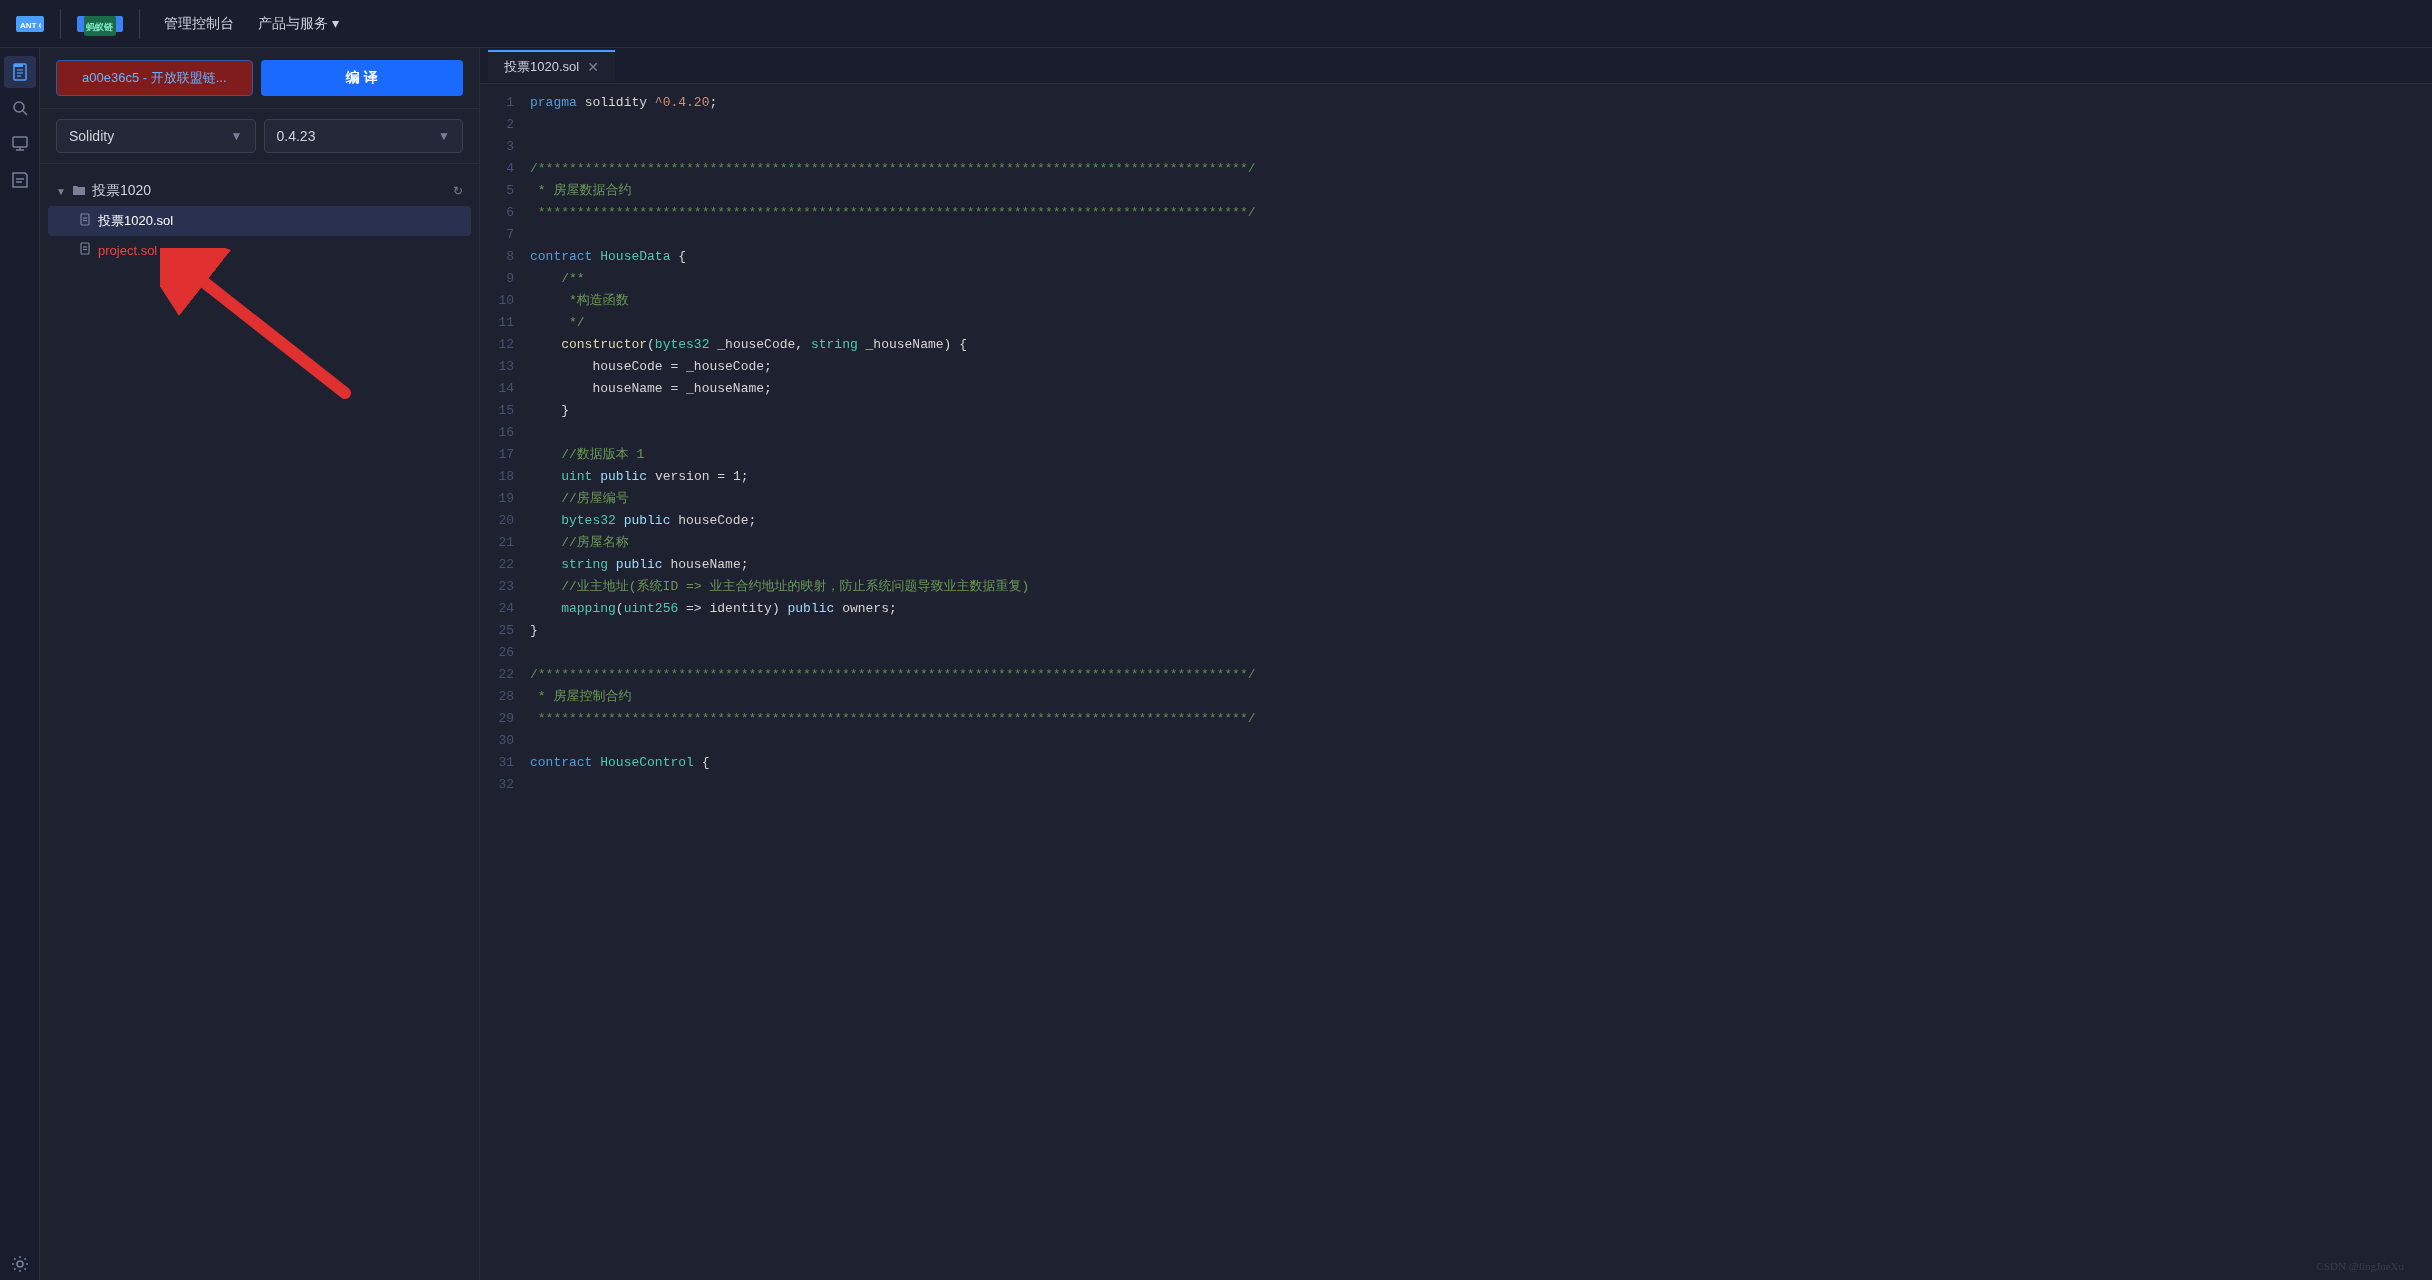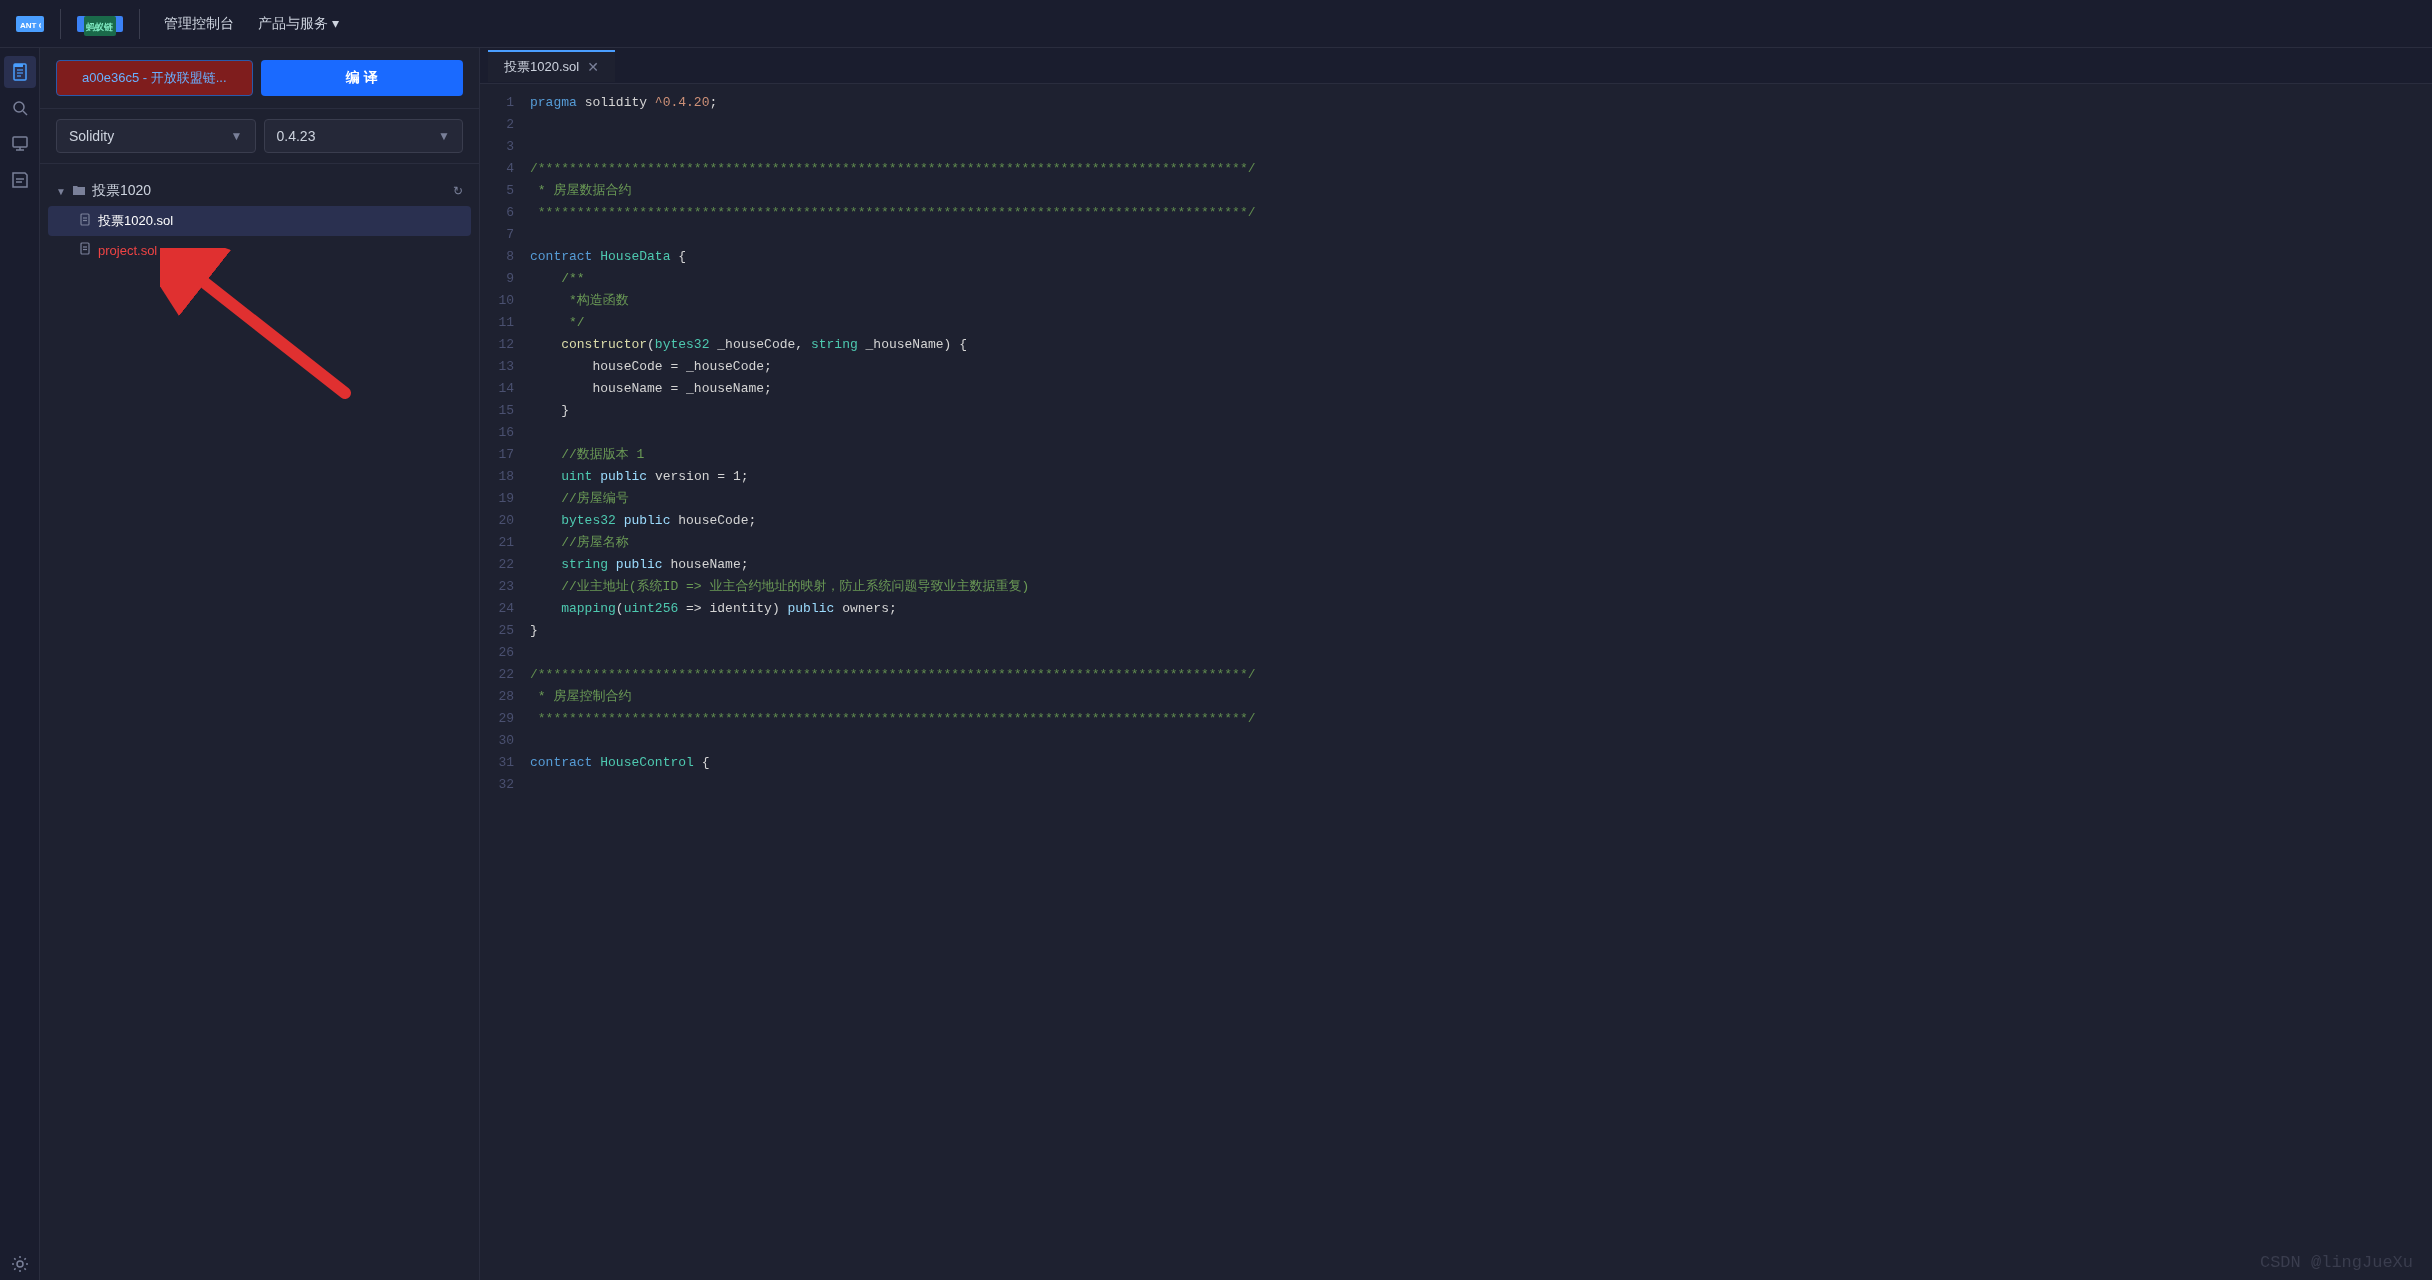--- a/index.html
+++ b/index.html
@@ -281,24 +281,24 @@
     .str { color: #ce9178; }      
     .cmt { color: #6a9955; }      
     .fn { color: #dcdcaa; }       
     .plain { color: #d4d4d4; }     
     .cn { color: #4ec9b0; }       
     .stars { color: #608b4e; }    
 
     .watermark {
       position: fixed;
       bottom: 8px;
-      right: 19px;
-      font-size: 17px;
+      right: 28px;
+      font-size: 11px;
       color: #3a3d4e;
-      font-family: Liberation Mono, monospace;
+      font-family: Liberation Serif, serif;
     }
   </style>
 </head>
 <body>
 
 <nav class="topnav">
   <div class="topnav-logo">
     <div class="logo-ant">
       <div class="ant-icon">
         <svg width="22" height="14" viewBox="0 0 22 14">

